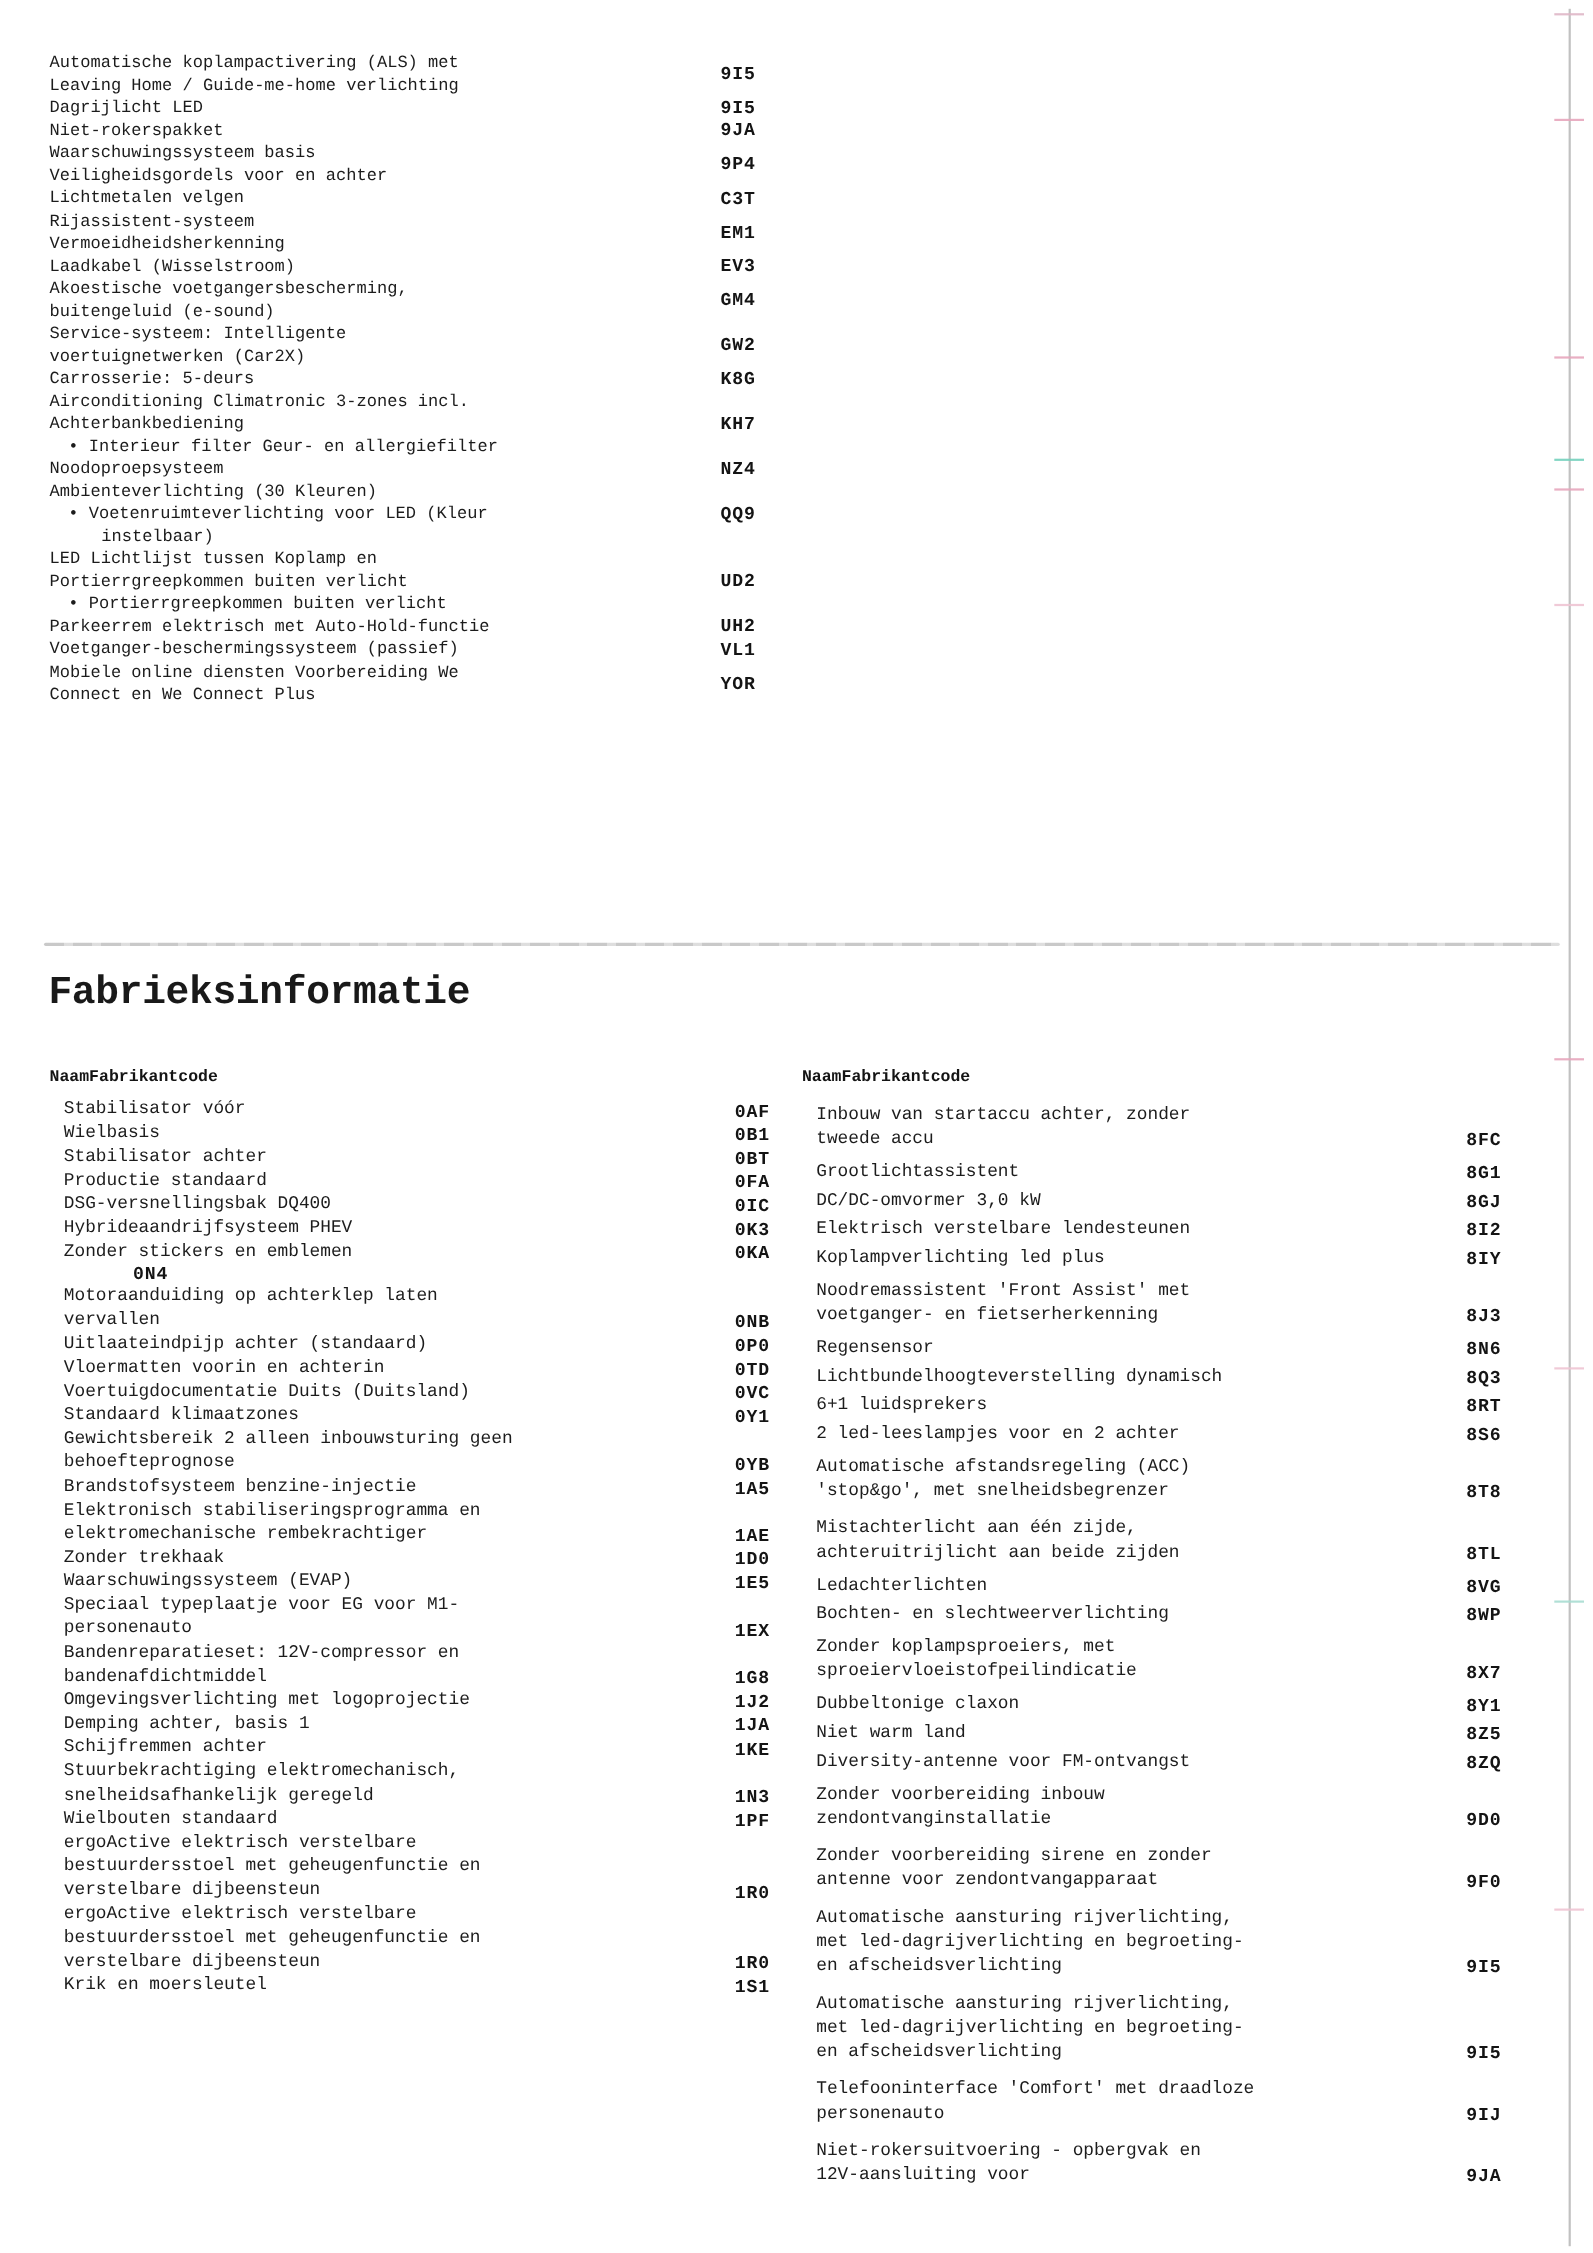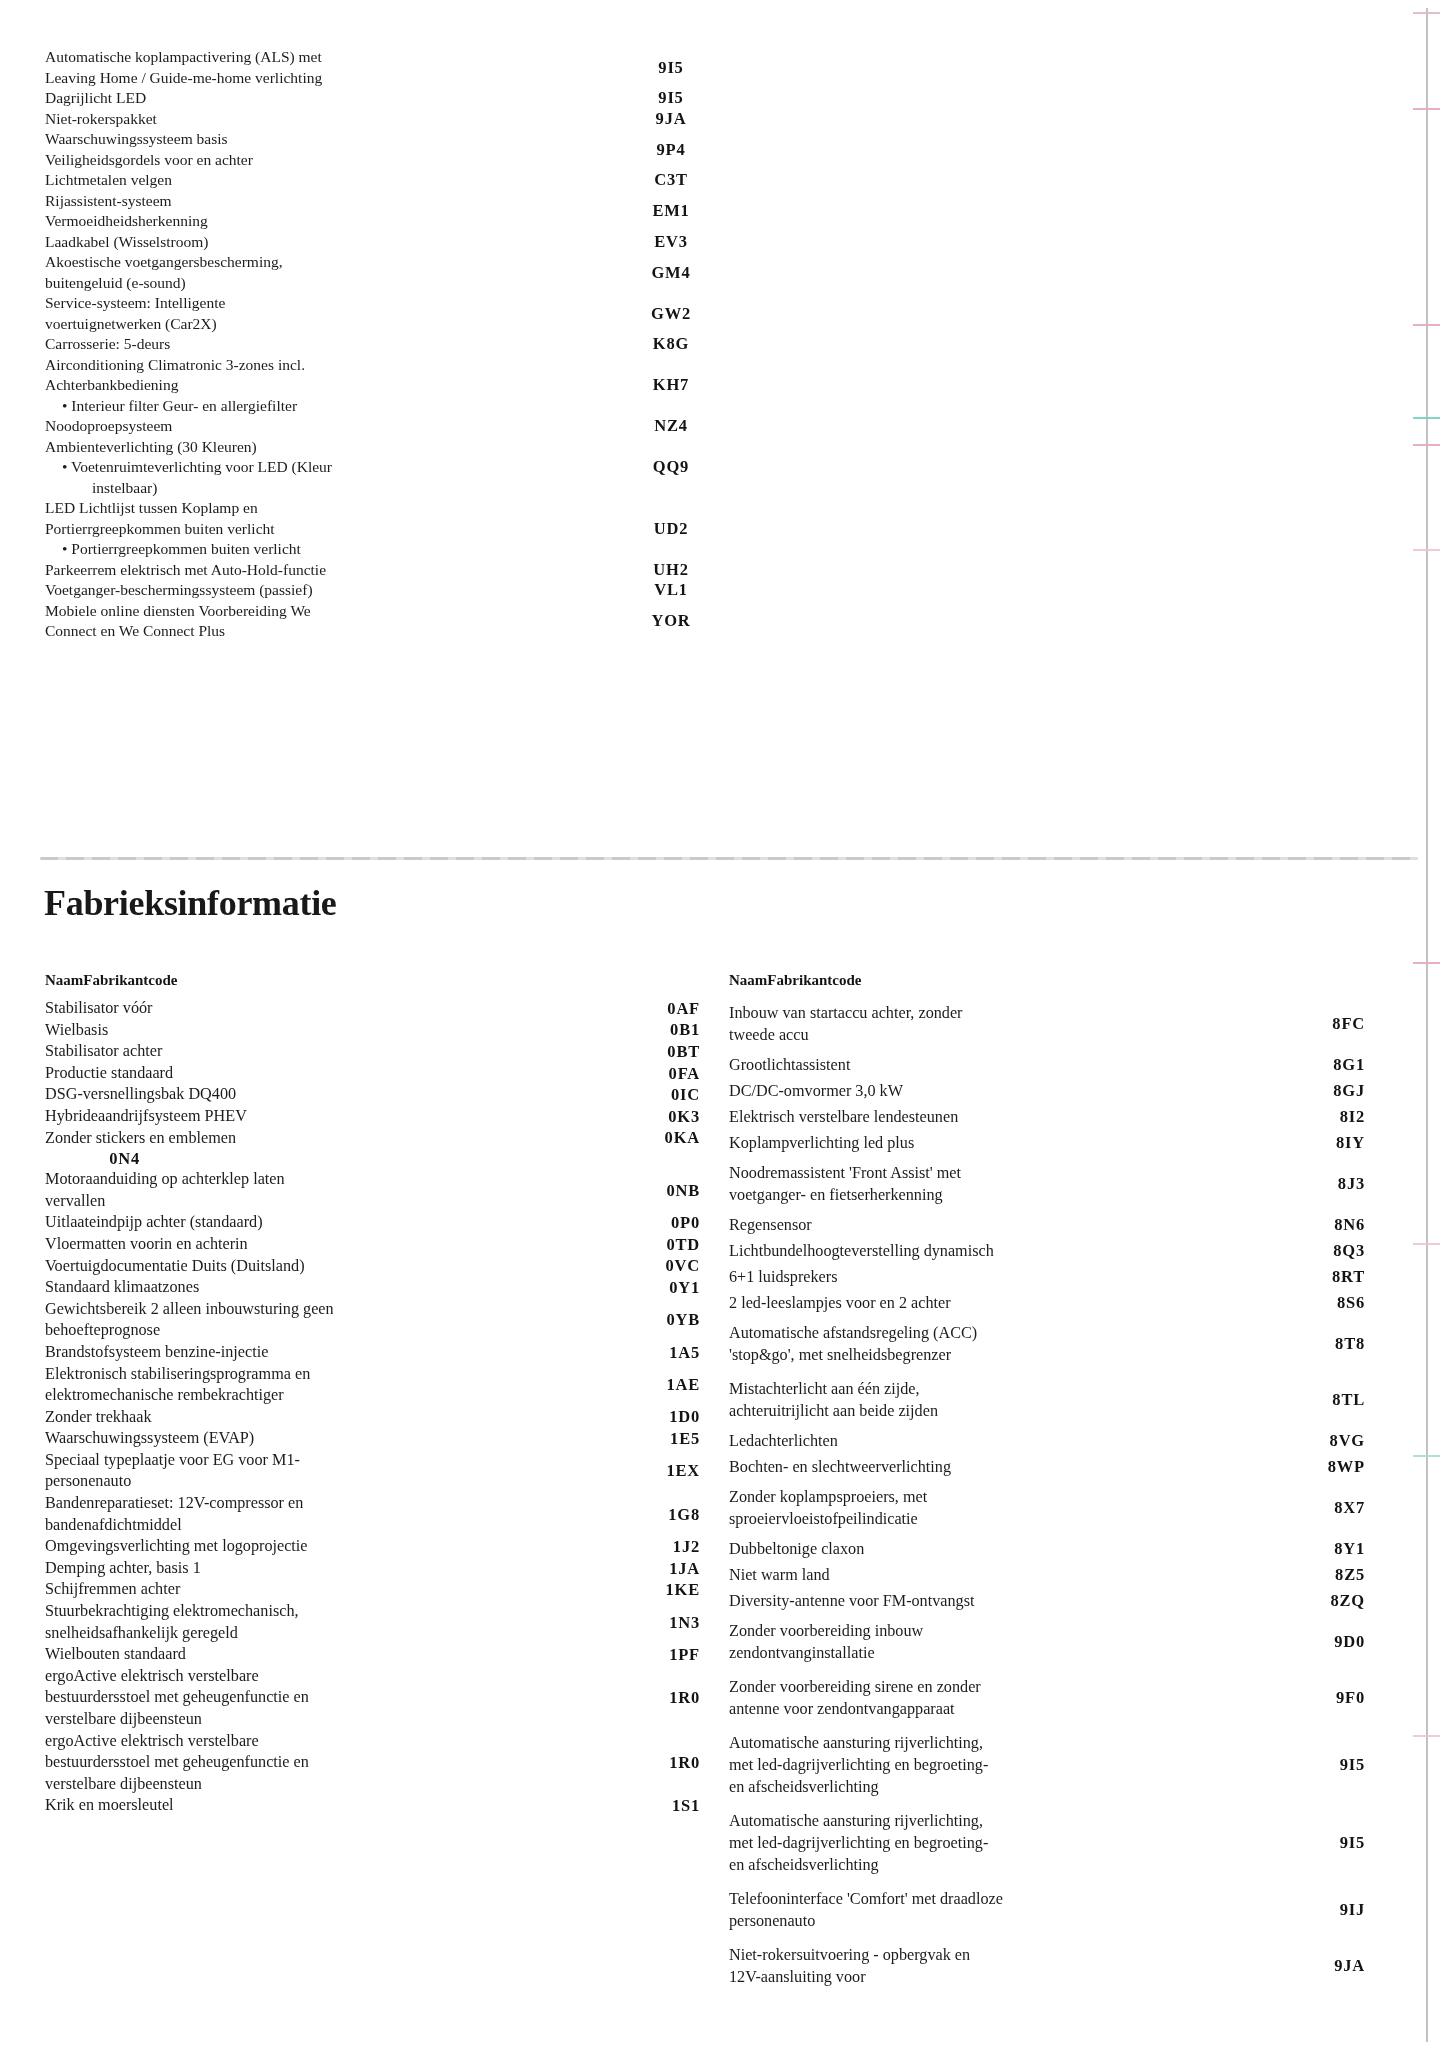--- a/index.html
+++ b/index.html
@@ -1,17 +1,17 @@
 <!DOCTYPE html>
 <html><head>
 <meta charset="utf-8">
 <style>
   html,body{margin:0;padding:0;background:#ffffff;}
   .page{position:relative;width:1448px;height:2048px;background:#ffffff;
-        font-family:Liberation Serif, serif;color:#1c1c1c;overflow:hidden;}
+        font-family:Liberation Mono, monospace;color:#1c1c1c;overflow:hidden;}
 
   
   .equip{position:absolute;left:45px;top:47px;width:672px;}
   .equip .row{display:flex;align-items:center;}
   .equip .name{flex:1;min-width:0;}
   .equip .line{font-size:15.5px;line-height:20.5px;white-space:nowrap;}
   .equip .code{width:92px;text-align:center;}
 
   .code{font-weight:bold;font-size:16.5px;letter-spacing:0.8px;color:#141414;}
 
@@ -22,21 +22,21 @@
            background:repeating-linear-gradient(90deg,#c3c3c3 0 18px,#dadada 18px 26px);}
 
   .section-title{position:absolute;left:44px;top:882px;margin:0;font-size:36px;font-weight:bold;
                  letter-spacing:-0.3px;color:#191919;}
 
   
   .ftable{position:absolute;top:969px;}
   .tleft{left:45px;width:655px;}
   .tright{left:729px;width:636px;}
   .thead{display:flex;font-weight:bold;font-size:15px;line-height:22px;margin-bottom:7px;color:#141414;}
-  .rows .row{display:flex;align-items:center;}
+  .rows .row{display:flex;align-items:flex-end;margin-left:13px;}
   .rows .name{flex:1;min-width:0;}
   .rows .line{font-size:16.2px;line-height:21.6px;white-space:nowrap;}
   .rows .code{width:95px;text-align:right;}
   .tright .rows .line{line-height:22px;}
   .tright .rows .row{margin-bottom:4px;}
   .tright .rows .row.multi{padding:4px 0;}
 
   
   .vline{position:absolute;width:2px;opacity:.85;}
   .tick{position:absolute;left:1413px;width:27px;height:2px;opacity:.9;}

